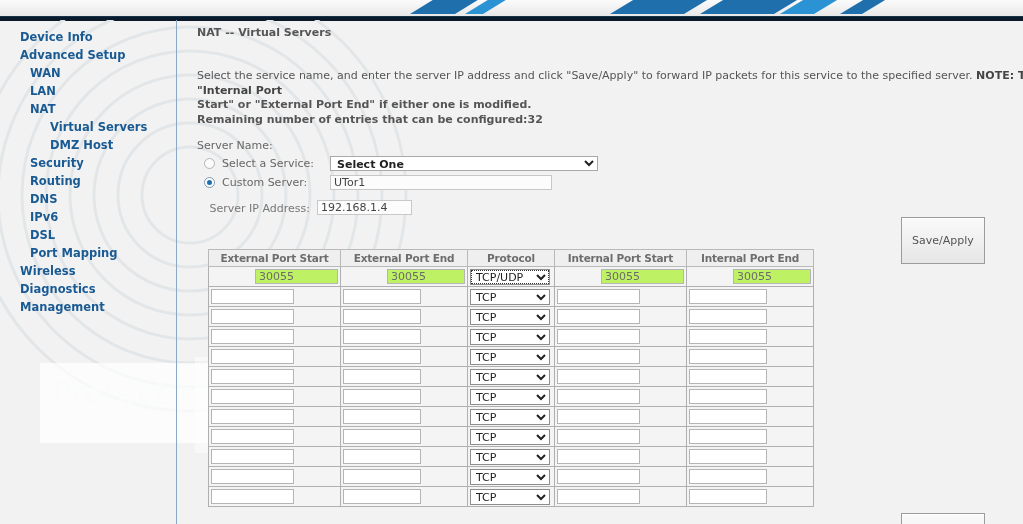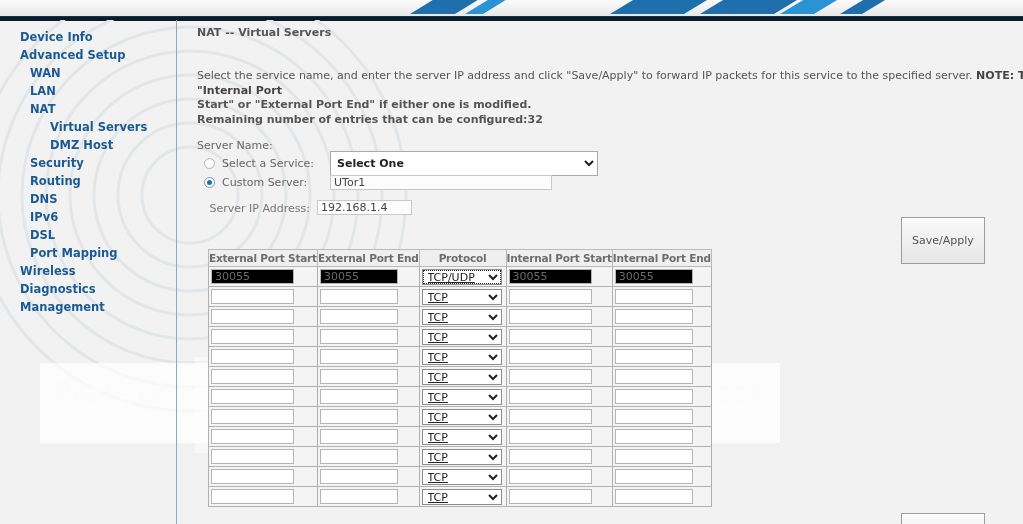--- a/index.html
+++ b/index.html
@@ -90,21 +90,21 @@
     margin-right:7px;margin-left:7px;
     box-sizing:border-box;position:relative;cursor:pointer;flex:none;
   }
   .radio.on{border-color:#7d9bb5;background:#fdfdfd;}
   .radio.on:after{
     content:"";position:absolute;left:2px;top:2px;width:5px;height:5px;
     border-radius:50%;background:#1f6fad;
   }
   .f-name{width:108px;color:#666;}
   select.svc{
-    width:268px;height:25px;font-size:11px;font-weight:bold;
+    width:268px;height:15px;font-size:11px;font-weight:bold;
     font-family:"DejaVu Sans","Liberation Sans",sans-serif;
     border:1px solid #a9a9a9;background:#fff;color:#222;
     padding:0 2px;box-sizing:border-box;
   }
   input.txt{
     height:15px;font-size:11px;color:#444;
     font-family:"DejaVu Sans","Liberation Sans",sans-serif;
     border:1px solid #c8c8c8;background:#fcfcfc;
     padding:0 3px;box-sizing:border-box;
   }
@@ -157,24 +157,24 @@
     font-family:"DejaVu Sans","Liberation Sans",sans-serif;
     border:1px solid #b5b5b5;background:#fff;padding:0 3px;
   }
   .eps .cell-input,.ips .cell-input{width:83px;}
   .epe .cell-input,.ipe .cell-input{width:78px;}
 
   select.proto{
     width:80px;height:16px;box-sizing:border-box;
     font-size:11px;color:#222;
     font-family:"DejaVu Sans","Liberation Sans",sans-serif;
-    border:1px solid #8d8d8d;background:#fff;padding:0 1px;text-decoration:underline;
+    border:1px solid #8d8d8d;background:#fff;padding:0 1px;
   }
   tr.row-first select.proto{outline:1px dotted #333;outline-offset:-2px;}
-  tr.row-first .cell-input{background:#000000;}
+  tr.row-first .cell-input{background:#bef264;margin-left:44px;}
 </style>
 </head>
 <body>
 
 <div id="banner">
   <div class="logo">
     <svg width="743" height="40" viewBox="0 0 743 40">
       <polygon points="130,40 195,0 240,0 175,40" fill="#1f6fad"></polygon>
       <polygon points="185,40 250,0 268,0 203,40" fill="#2b93d4"></polygon>
       <polygon points="330,40 396,0 470,0 404,40" fill="#1f6fad"></polygon>

